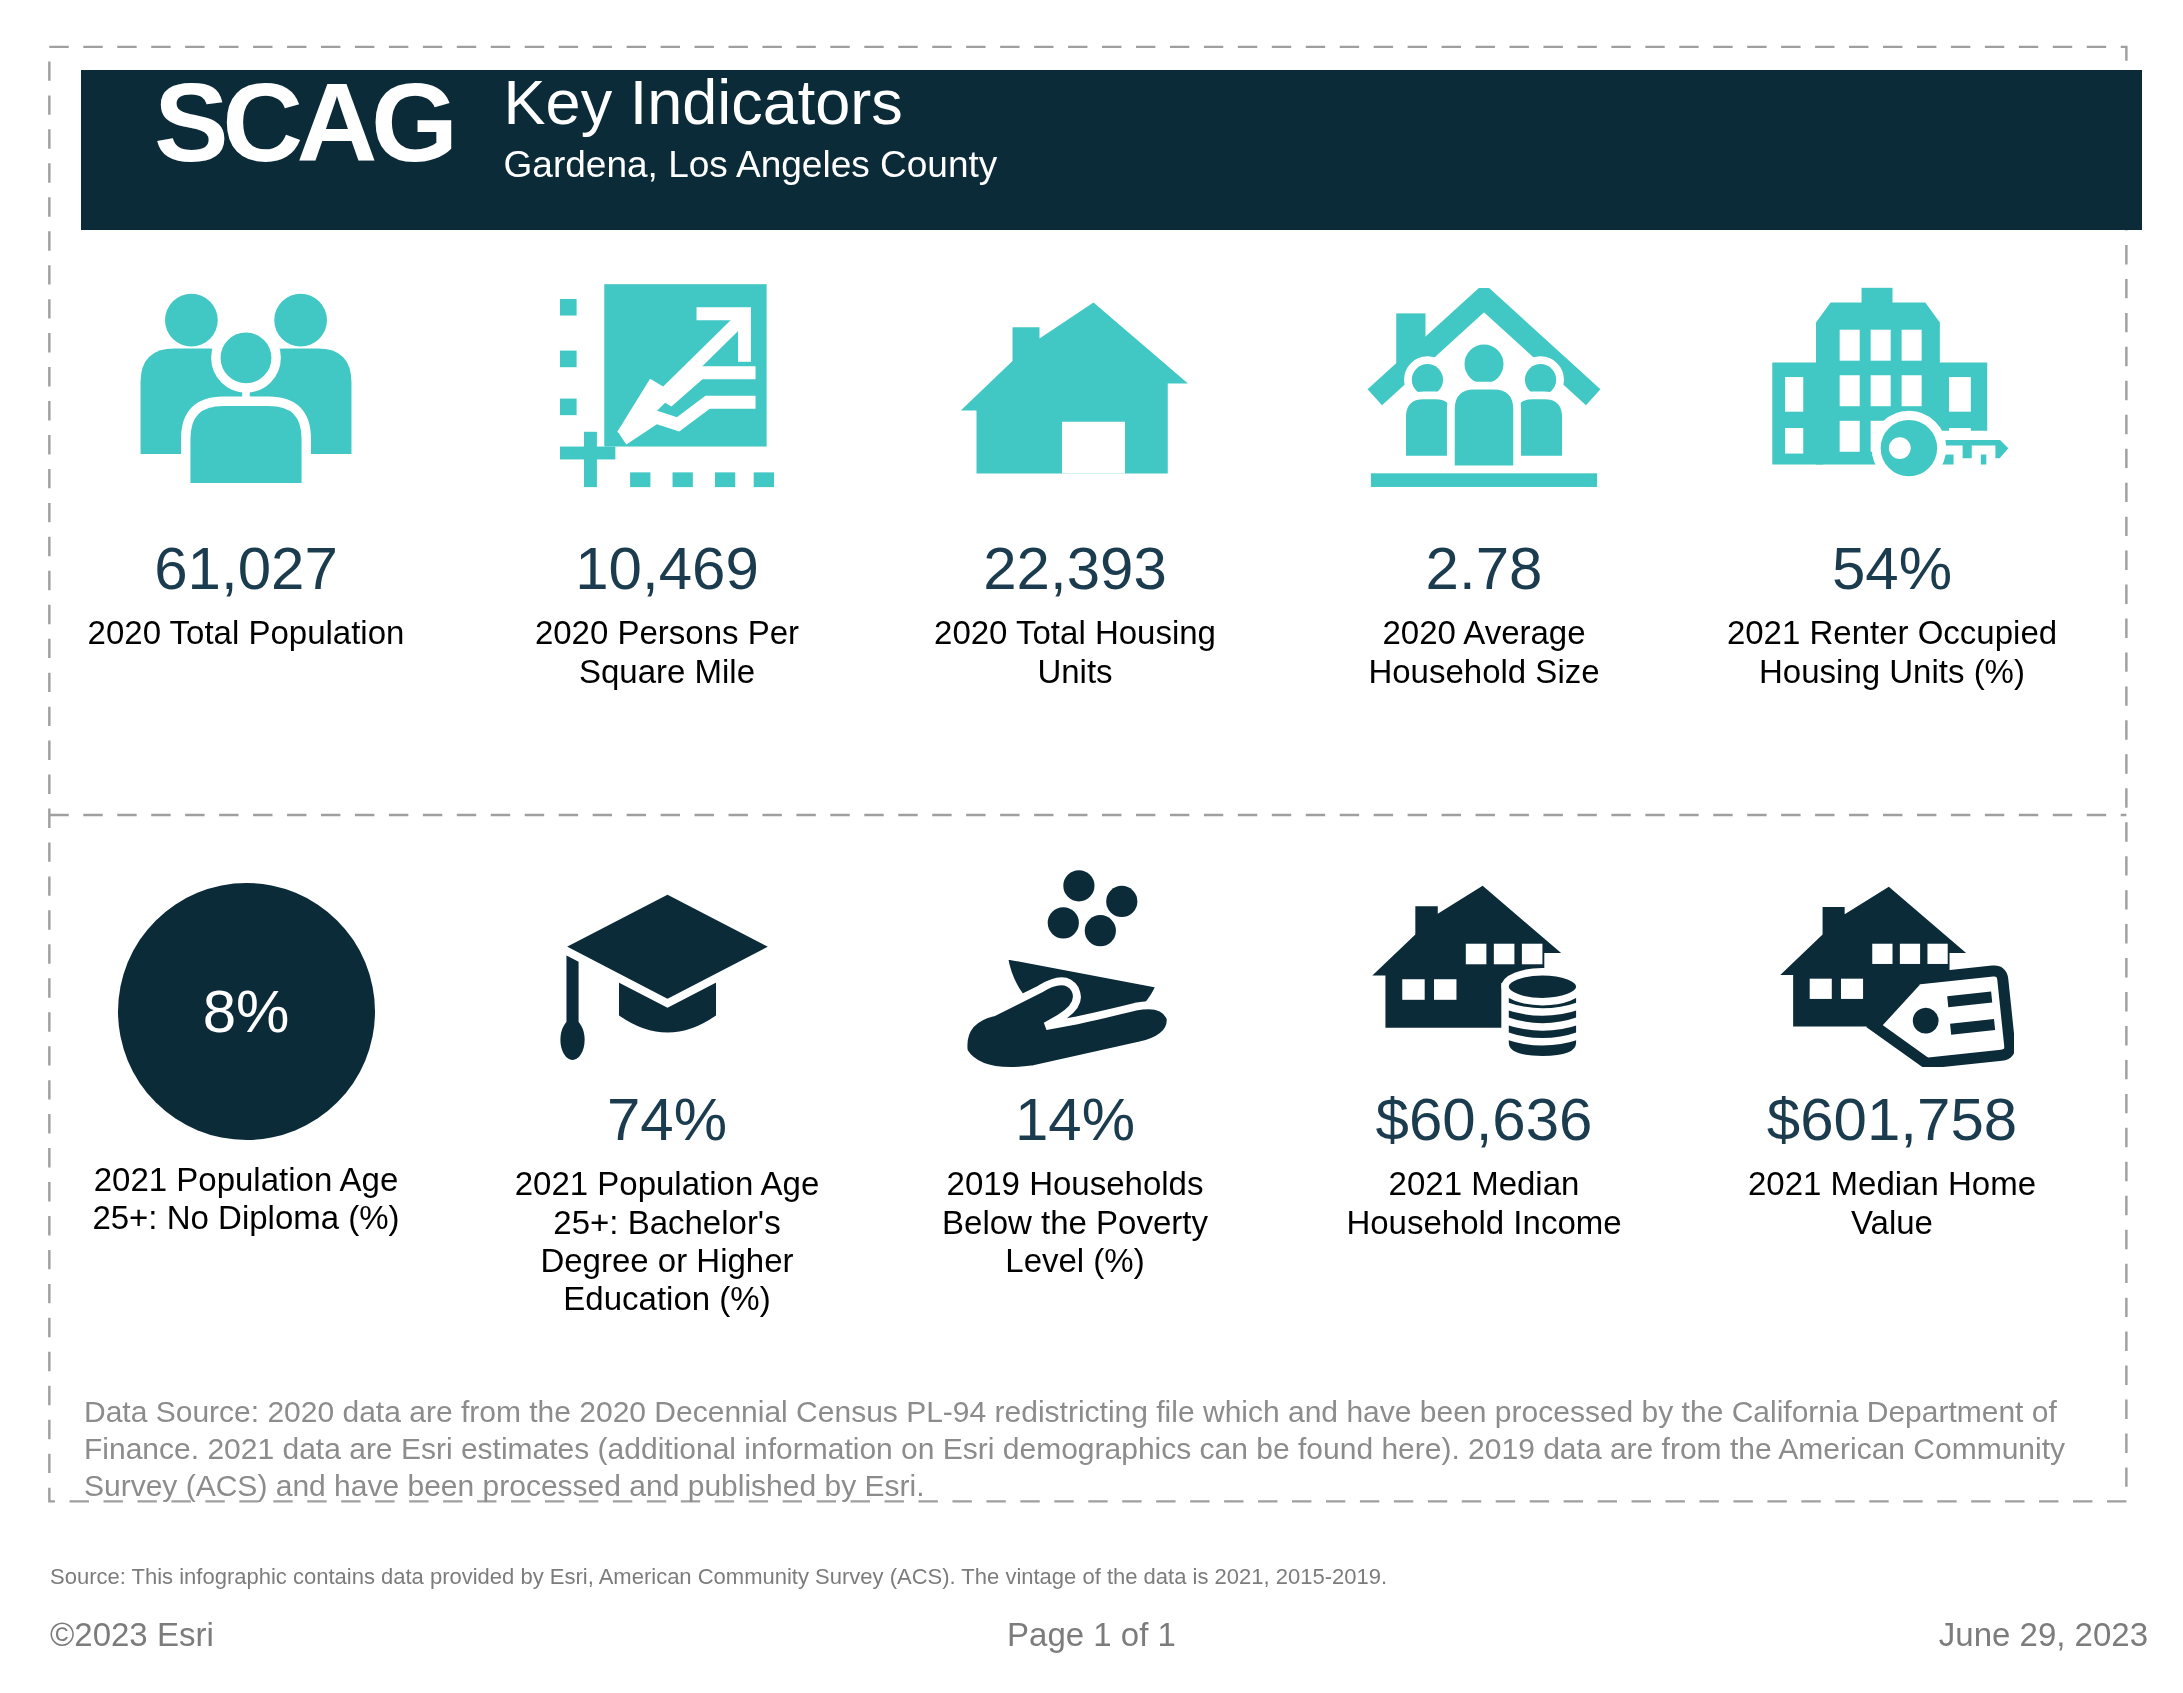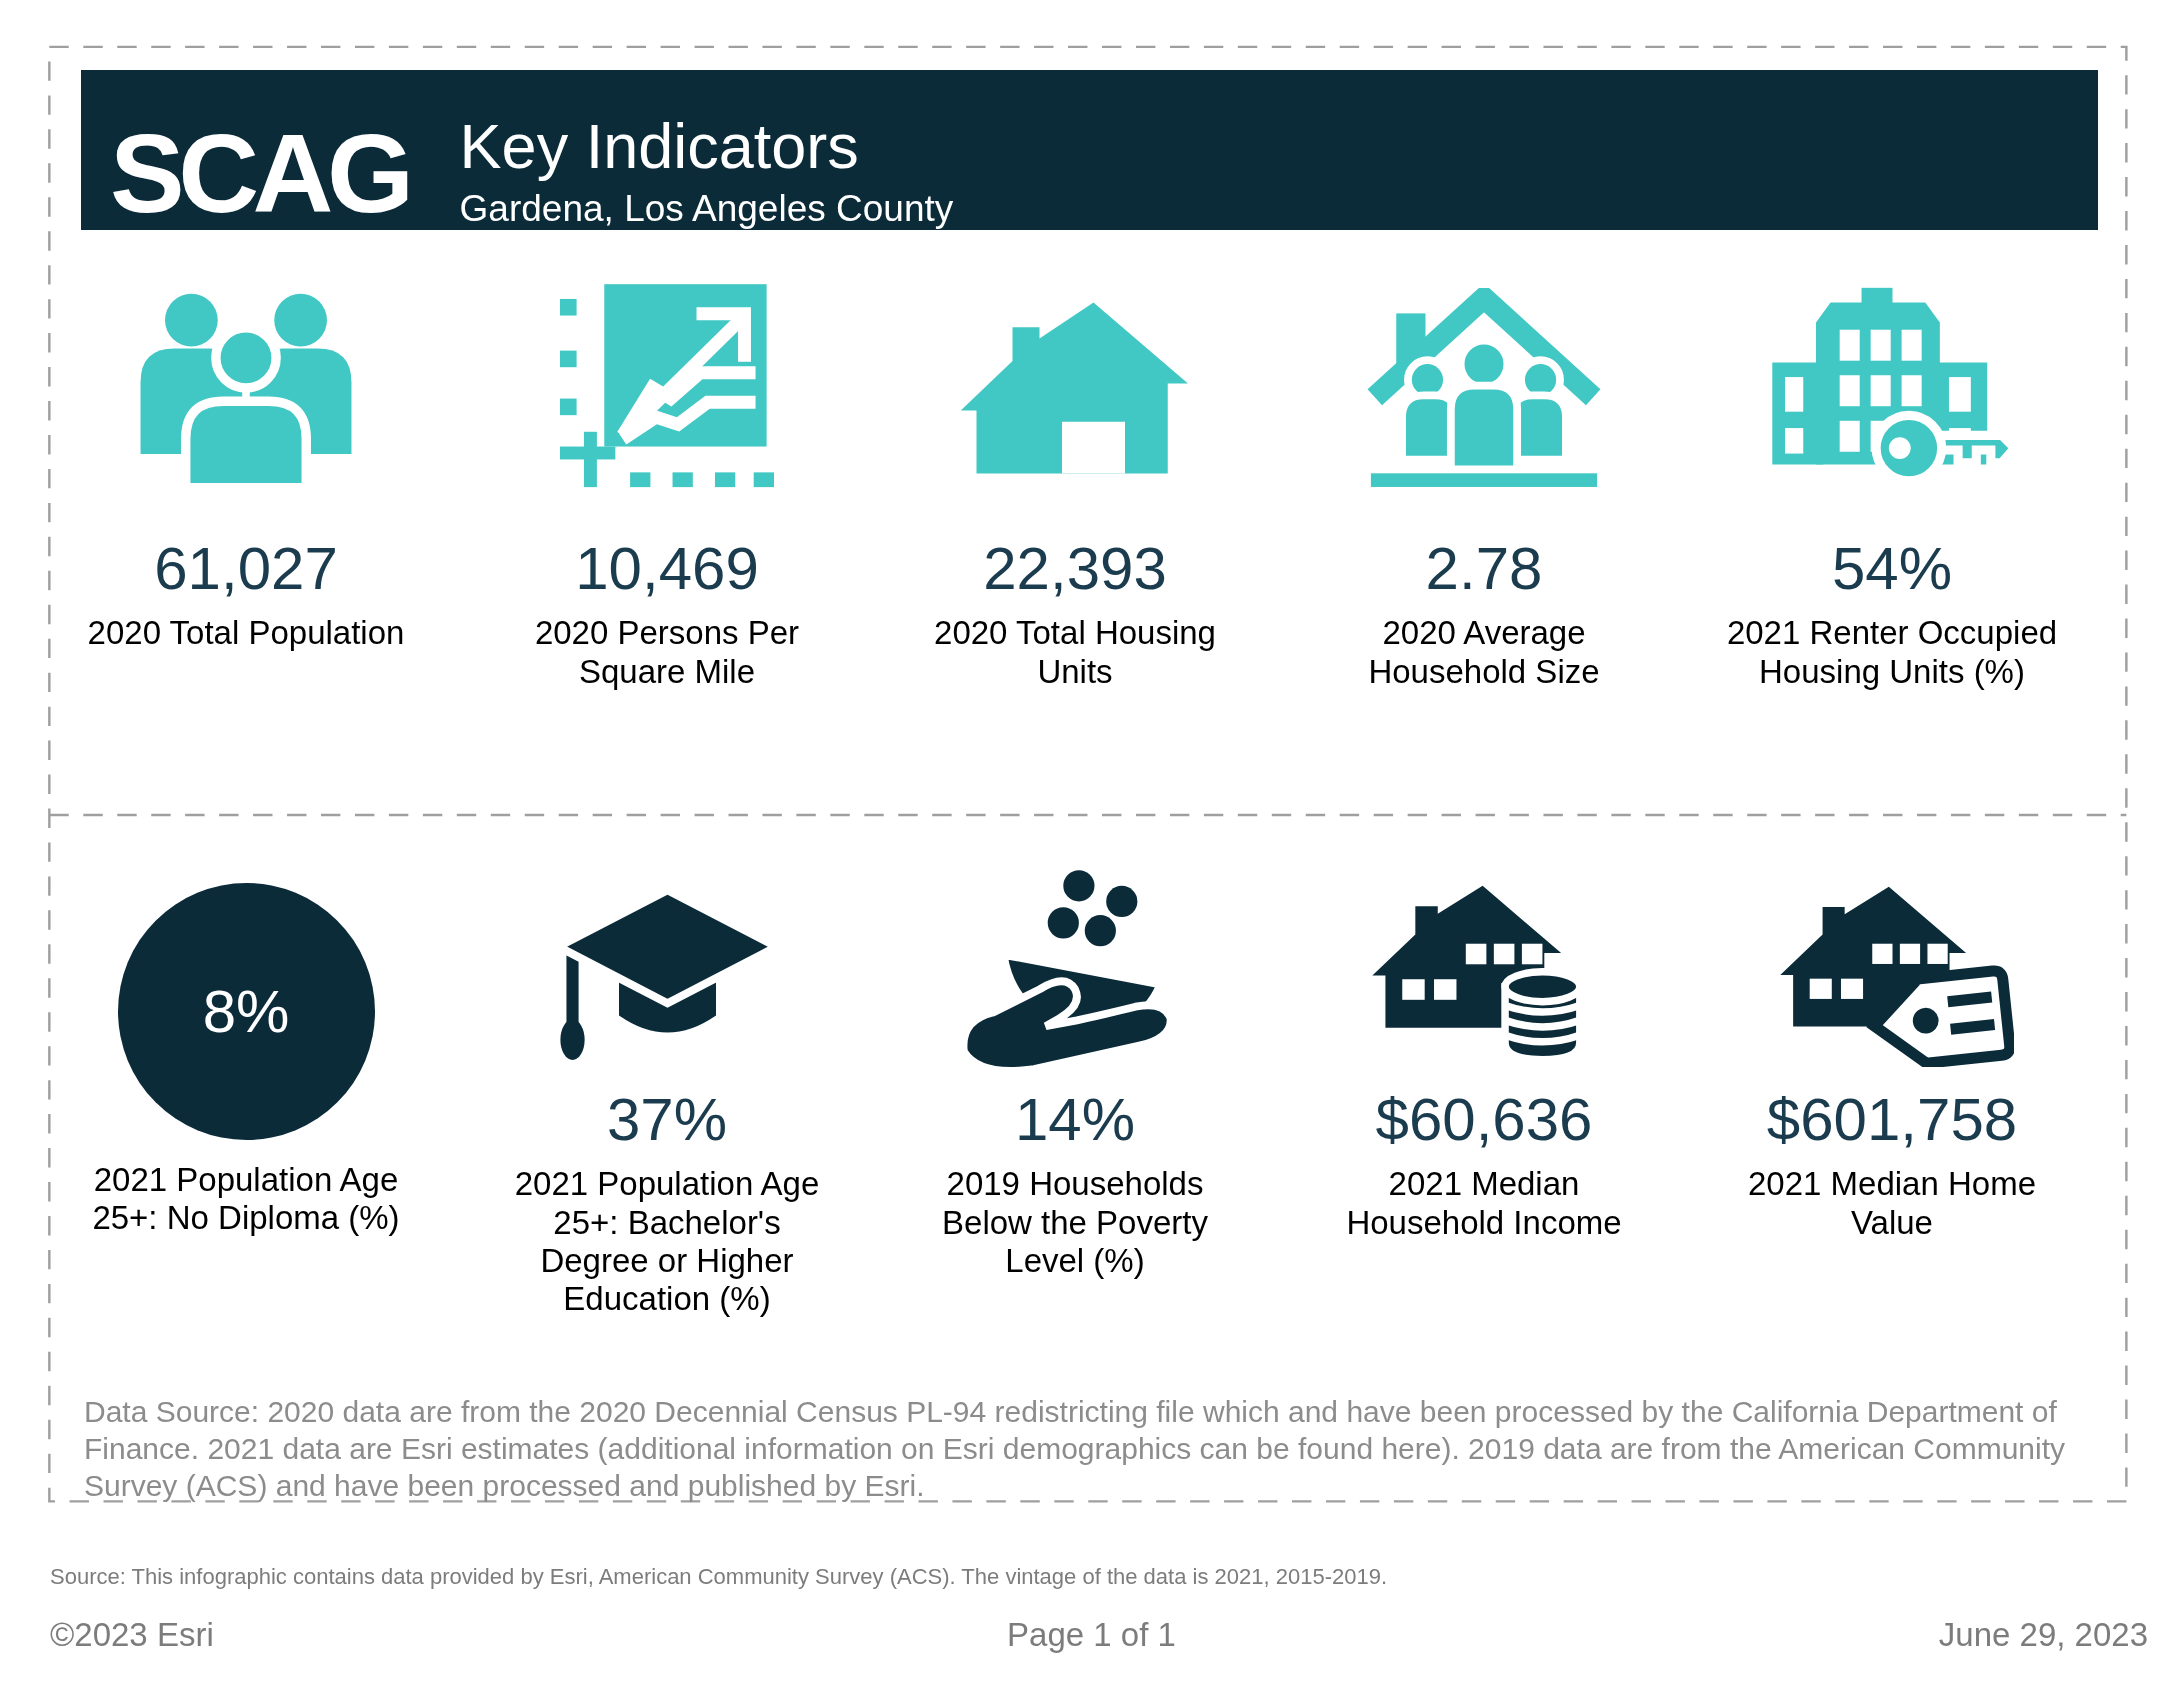--- a/index.html
+++ b/index.html
@@ -4,21 +4,21 @@
 <style>
   html,body{margin:0;padding:0;}
   body{
     width:2183px;height:1693px;position:relative;background:#ffffff;
     font-family:"Liberation Sans", sans-serif;overflow:hidden;
     -webkit-font-smoothing:antialiased;
   }
   .frame-svg{position:absolute;left:0;top:0;}
   .header-bar{
     position:absolute;left:81px;top:70px;width:2017px;height:160px;
-    background:#0b2b39;display:flex;align-items:flex-end;
+    background:#0b2b39;display:flex;align-items:flex-start;padding-left:44px;
   }
   .logo{
     color:#ffffff;font-weight:700;font-size:112px;letter-spacing:-6.5px;
     line-height:1;margin-left:29px;margin-top:-3.2px;
   }
   .header-text{margin-left:52px;color:#ffffff;display:flex;flex-direction:column;}
   .header-title{font-size:63px;font-weight:400;line-height:1.04;}
   .header-subtitle{font-size:37px;font-weight:400;margin-top:8px;}
   .col{position:absolute;width:372px;text-align:center;}
   .r1{top:267px;}
@@ -169,21 +169,21 @@
 
 <div class="col r2 c2">
   <div class="iconbox2">
     <svg width="243" height="194" viewBox="0 0 120 96">
       <path d="M13,36 V72" fill="none" stroke="#0b2b39" stroke-width="6"></path>
       <ellipse cx="13" cy="80" rx="6" ry="10" fill="#0b2b39"></ellipse>
       <path d="M36,48 V68 Q60,85 84,68 V48 Q60,66 36,48 Z" fill="#0b2b39"></path>
       <polygon points="60,6 114,34 60,62 6,34" fill="#0b2b39" stroke="#fff" stroke-width="4"></polygon>
     </svg>
   </div>
-  <div class="num2">37%</div>
+  <div class="num2">74%</div>
   <div class="lbl">2021 Population Age
 25+: Bachelor's
 Degree or Higher
 Education (%)</div>
 </div>
 
 <div class="col r2 c3">
   <div class="iconbox2">
     <svg width="230" height="215" viewBox="0 0 118 110">
       <circle cx="61" cy="9" r="8" fill="#0b2b39"></circle>

